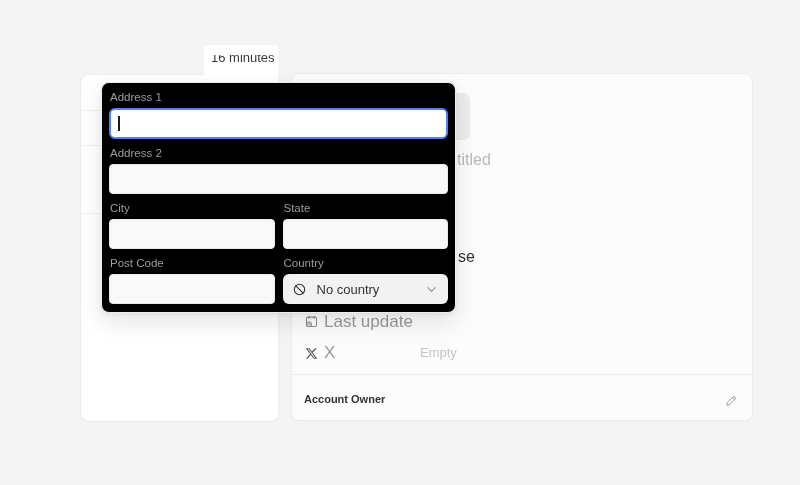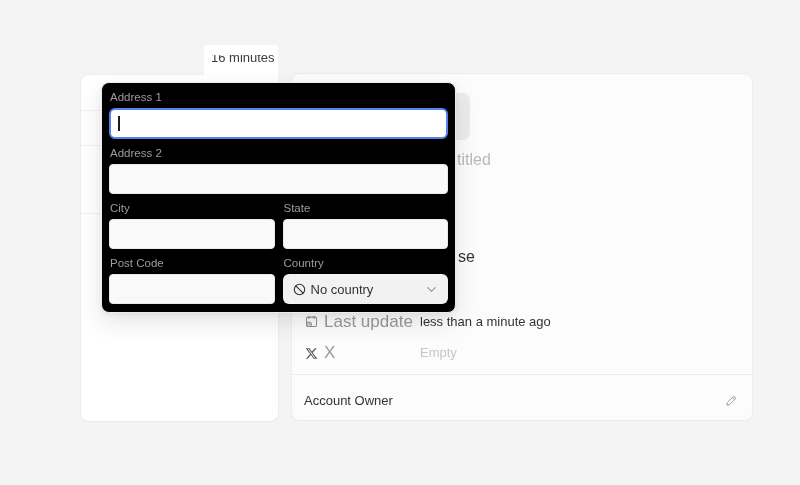--- a/index.html
+++ b/index.html
@@ -47,21 +47,21 @@
   .frag{position:absolute;font-size:16px;line-height:16px;white-space:nowrap;}
   .frag-title{left:165px;top:78px;color:var(--fragment-gray);}
   .frag-value{left:166px;top:175px;color:var(--value-dark);}
 
   .field-icon{position:absolute;left:12px;width:15px;height:15px;color:#8f8f8f;display:flex;align-items:center;justify-content:center;}
   .field-label{position:absolute;left:32px;font-size:17px;line-height:16px;color:var(--label-gray);white-space:nowrap;}
   .field-value{position:absolute;left:128px;font-size:13px;line-height:16px;color:var(--value-dark);white-space:nowrap;cursor:pointer;}
   .field-value.empty{color:var(--placeholder-gray);}
 
   .panel-divider{position:absolute;left:0;right:0;top:300px;height:1px;background:var(--panel-border);}
-  .section-title{position:absolute;left:12px;top:319px;font-size:13px;font-weight:400;color:var(--value-dark);}
+  .section-title{position:absolute;left:12px;top:319px;font-size:11px;font-weight:700;color:var(--value-dark);}
   .pencil-btn{
     position:absolute;right:10px;top:315px;width:22px;height:22px;border:none;background:transparent;
     color:#9a9a9a;display:flex;align-items:center;justify-content:center;cursor:pointer;border-radius:4px;
   }
 
   
   .address-popup{
     position:absolute;left:85px;top:82px;width:355px;
     background:#000000;border:1px solid #ececec;border-radius:8px;
     padding:7px 7px 8px;
@@ -78,21 +78,21 @@
     background:#f9f9f9;border:1px solid #e9e9e9;border-radius:4px;
     font-family:inherit;font-size:13px;color:var(--value-dark);padding:0 8px;outline:none;
   }
   .input-wrap{position:relative;}
   .txt-input.focused{height:31px;background:#fff;border:2px solid var(--focus-blue);border-radius:6px;}
   .caret{position:absolute;left:9px;top:8px;width:1.6px;height:15px;background:#1c1c1c;}
   .row2{display:flex;gap:8px;}
   .row2 .col{flex:1;min-width:0;}
   .country-select{
     height:30px;background:#f2f2f2;border-radius:6px;
-    display:flex;align-items:center;gap:4px;padding:0 9px;cursor:pointer;
+    display:flex;align-items:center;gap:10px;padding:0 9px;cursor:pointer;
   }
   .country-select .sel-text{font-size:13px;color:var(--value-dark);white-space:nowrap;}
   .sel-icon{width:15px;height:15px;color:#2f2f2f;flex:0 0 auto;display:flex;align-items:center;}
   .chev{margin-left:auto;width:15px;height:15px;color:#9a9a9a;flex:0 0 auto;display:flex;align-items:center;}
   svg{display:block;}
 </style>
 </head>
 <body>
 
 <div class="stage">
@@ -116,21 +116,20 @@
 
     <span class="field-icon" style="top:240px">
       <svg width="15" height="15" viewBox="0 0 24 24" fill="none" stroke="currentColor" stroke-width="1.7" stroke-linecap="round" stroke-linejoin="round">
         <rect x="4" y="5" width="16" height="15" rx="2"></rect>
         <path d="M8 3.5V7M16 3.5V7"></path>
         <circle cx="8.2" cy="16.3" r="3.6" fill="#fcfcfc"></circle>
         <path d="M8.2 14.8v1.6l1.1.6"></path>
       </svg>
     </span>
     <span class="field-label" style="top:240px">Last update</span>
-    <span class="field-value" style="top:240px">less than a minute ago</span>
 
     <span class="field-icon" style="top:272px">
       <svg width="13" height="13" viewBox="0 0 24 24" fill="#5c5c5c">
         <path d="M18.244 2.25h3.308l-7.227 8.26 8.502 11.24H16.17l-5.214-6.817L4.99 21.75H1.68l7.73-8.835L1.254 2.25H8.08l4.713 6.231 5.451-6.231zm-1.161 17.52h1.833L7.084 4.126H5.117l11.966 15.644z"></path>
       </svg>
     </span>
     <span class="field-label" style="top:271px">X</span>
     <span class="field-value empty" style="top:271px">Empty</span>
 
     <div class="panel-divider"></div>

